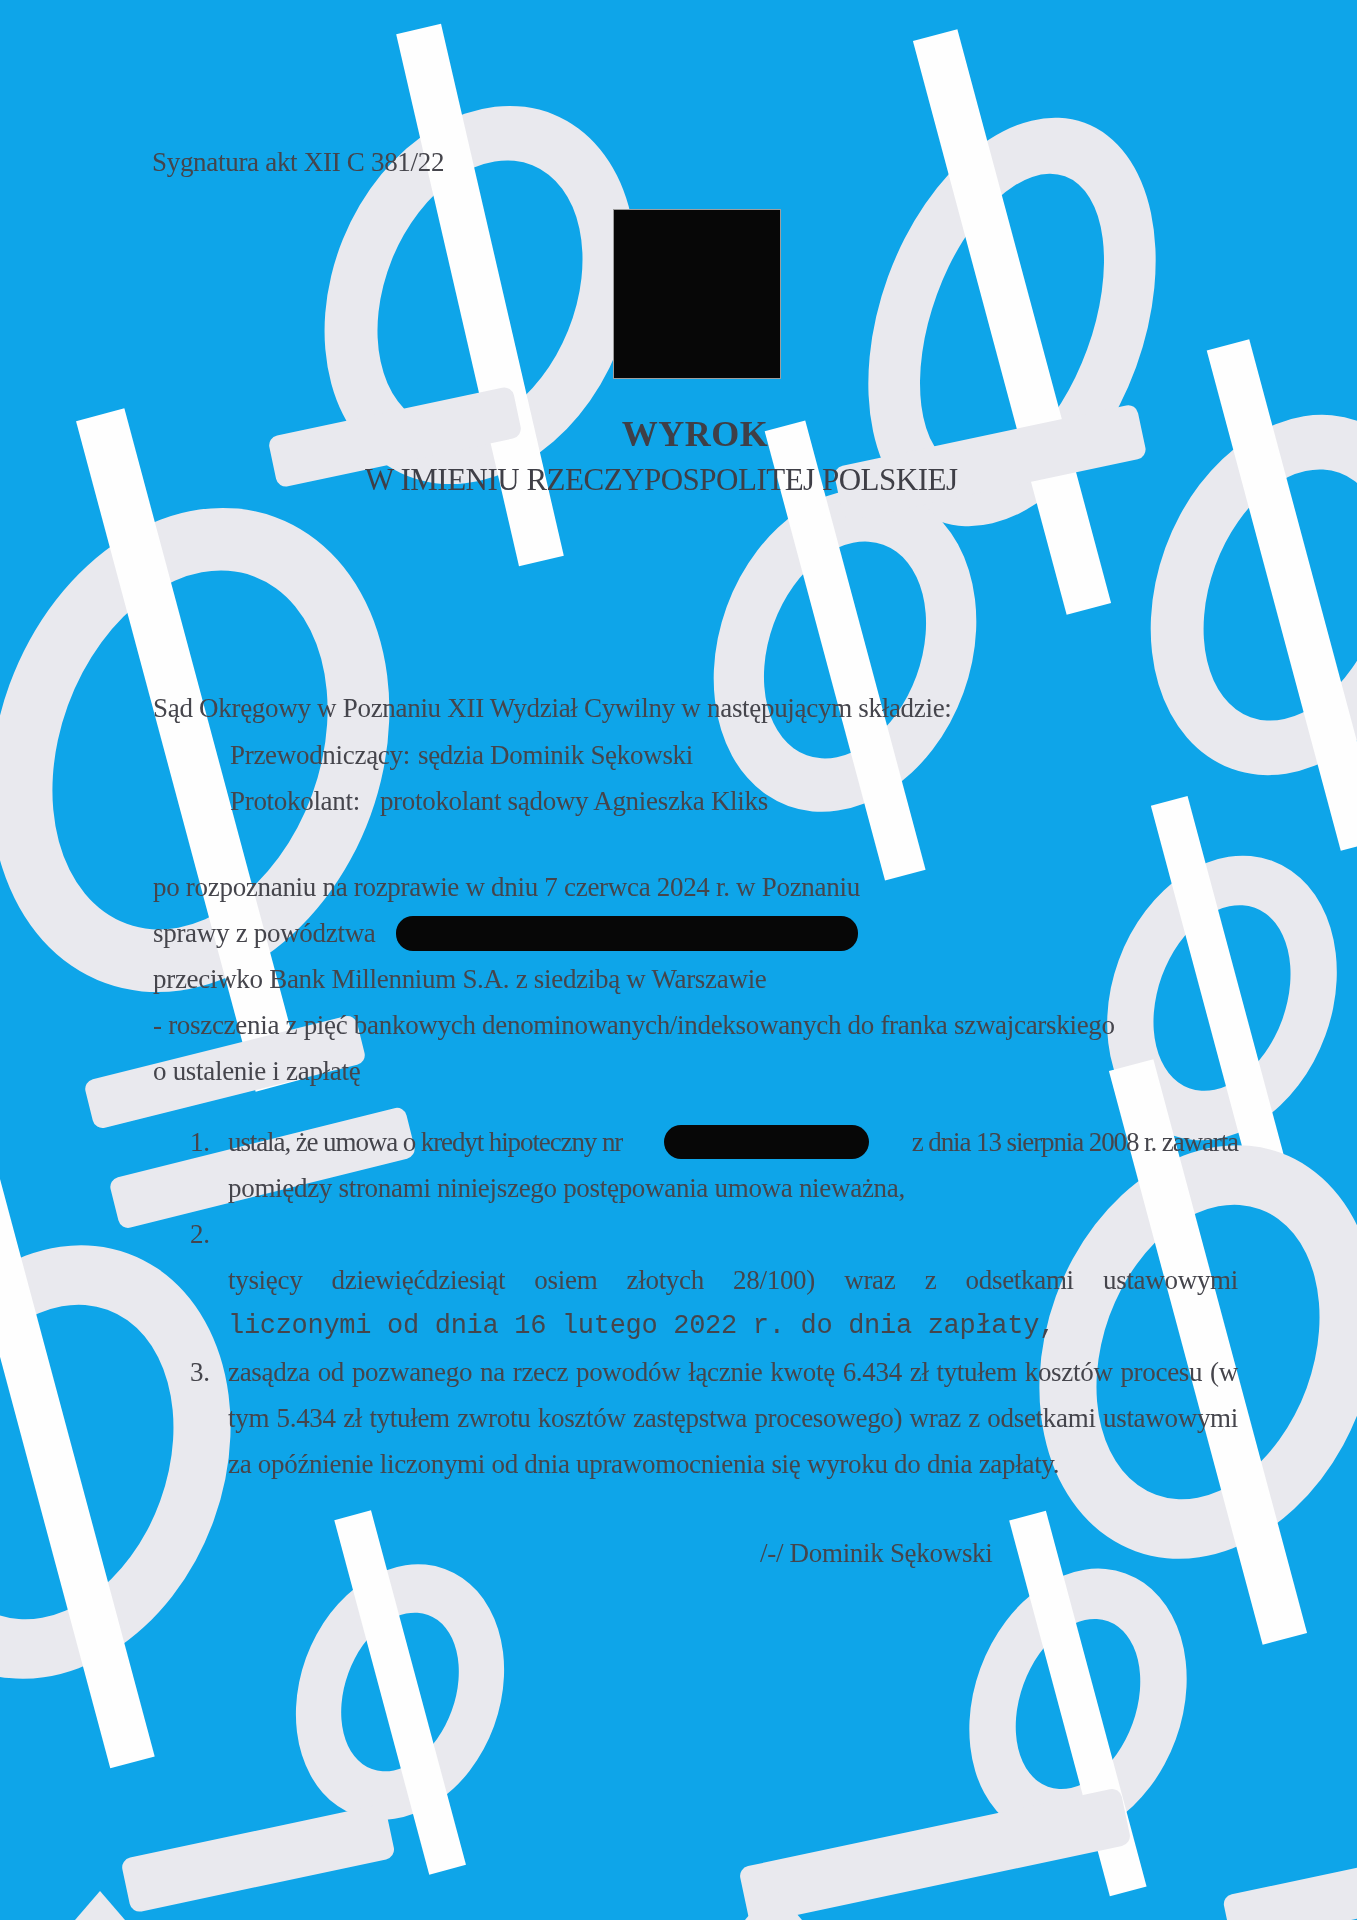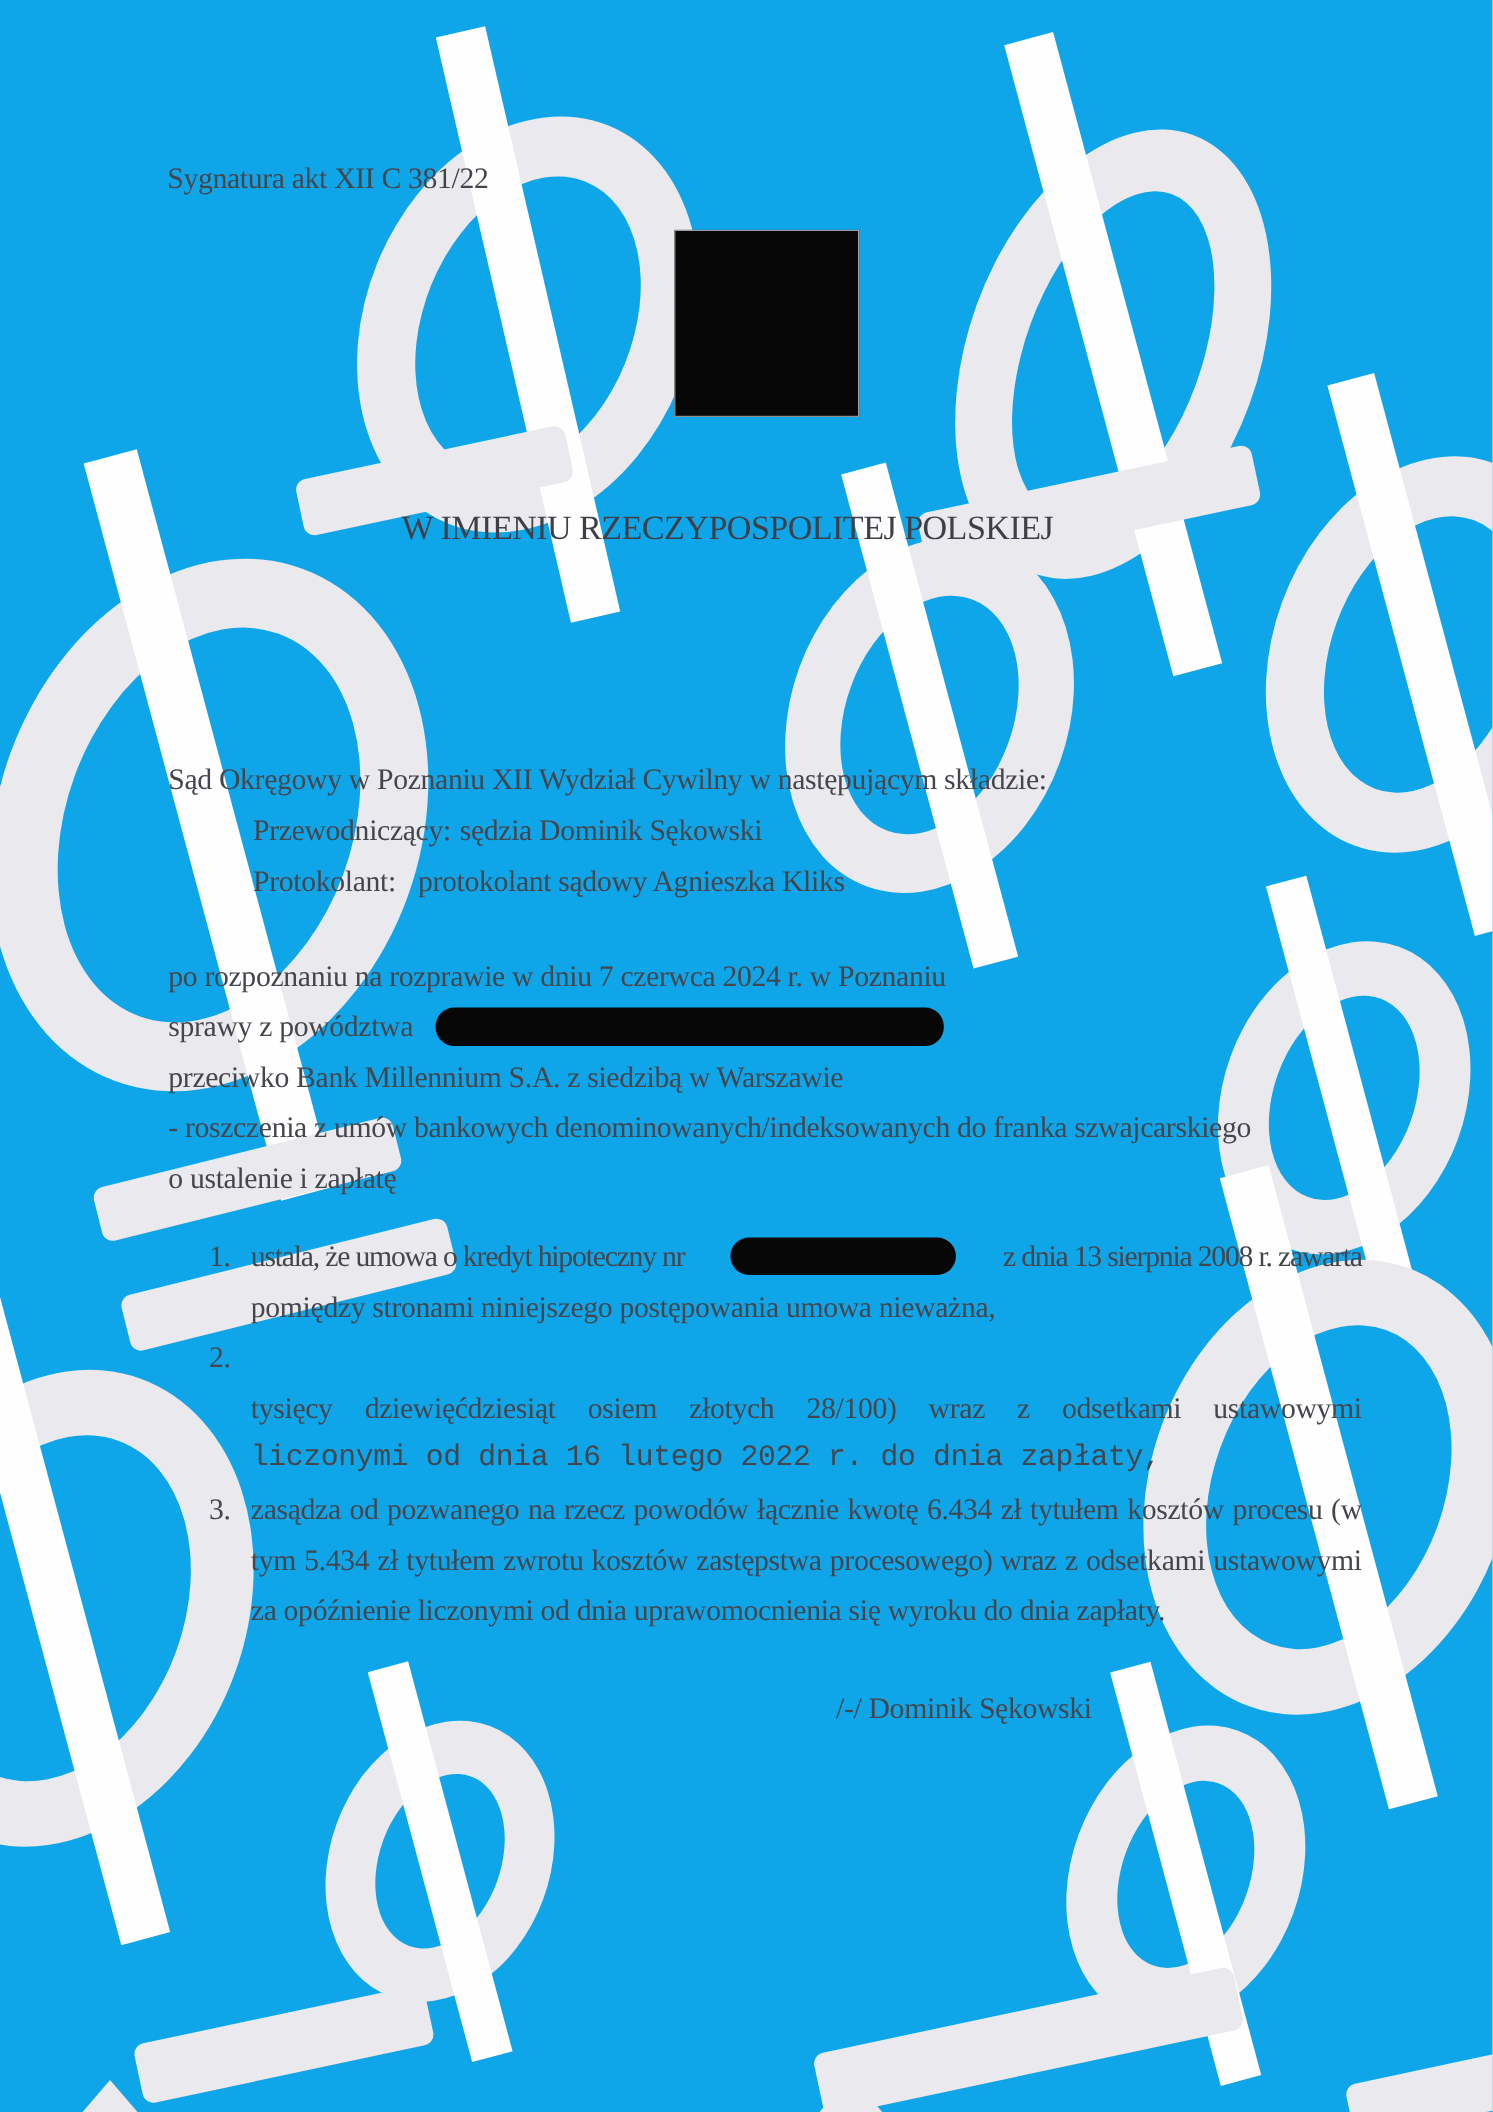--- a/index.html
+++ b/index.html
@@ -101,20 +101,21 @@
 
       <polygon points="75,1920 125,1920 100,1891"></polygon>
       <polygon points="745,1920 802,1920 773,1886"></polygon>
     </g>
   </svg>
 
   <div class="txt" style="left:152px;top:144px;">Sygnatura akt XII C 381/22</div>
 
   <div class="redaction stamp"></div>
 
+  <div class="title">WYROK</div>
   <div class="subtitle">W IMIENIU RZECZYPOSPOLITEJ POLSKIEJ</div>
 
   <div class="txt" style="left:153px;top:690px;">Sąd Okręgowy w Poznaniu XII Wydział Cywilny w następującym składzie:</div>
 
   <div class="txt flexline gap8" style="left:230px;top:737px;">
     <span>Przewodniczący:</span>
     <span>sędzia Dominik Sękowski</span>
   </div>
 
   <div class="txt flexline gap20" style="left:230px;top:783px;">
@@ -123,21 +124,21 @@
   </div>
 
   <div class="txt" style="left:153px;top:869px;">po rozpoznaniu na rozprawie w dniu 7 czerwca 2024 r. w Poznaniu</div>
 
   <div class="txt flexline" style="left:153px;top:915px;">
     <span>sprawy z powództwa</span>
     <span class="redaction inline pill-plaintiff"></span>
   </div>
 
   <div class="txt" style="left:153px;top:961px;">przeciwko Bank Millennium S.A. z siedzibą w Warszawie</div>
-  <div class="txt" style="left:153px;top:1007px;">- roszczenia z umów bankowych denominowanych/indeksowanych do franka szwajcarskiego</div>
+  <div class="txt" style="left:153px;top:1007px;">- roszczenia z pięć bankowych denominowanych/indeksowanych do franka szwajcarskiego</div>
   <div class="txt" style="left:153px;top:1053px;">o ustalenie i zapłatę</div>
 
   <div class="txt num" style="left:190px;top:1124px;">1.</div>
   <div class="txt flexline" style="left:228px;top:1124px;width:1010px;justify-content:space-between;">
     <span class="tight">ustala, że umowa o kredyt hipoteczny nr</span>
     <span class="redaction inline pill-contract"></span>
     <span class="tight">z dnia 13 sierpnia 2008 r. zawarta</span>
   </div>
   <div class="txt" style="left:228px;top:1170px;">pomiędzy stronami niniejszego postępowania umowa nieważna,</div>
 

